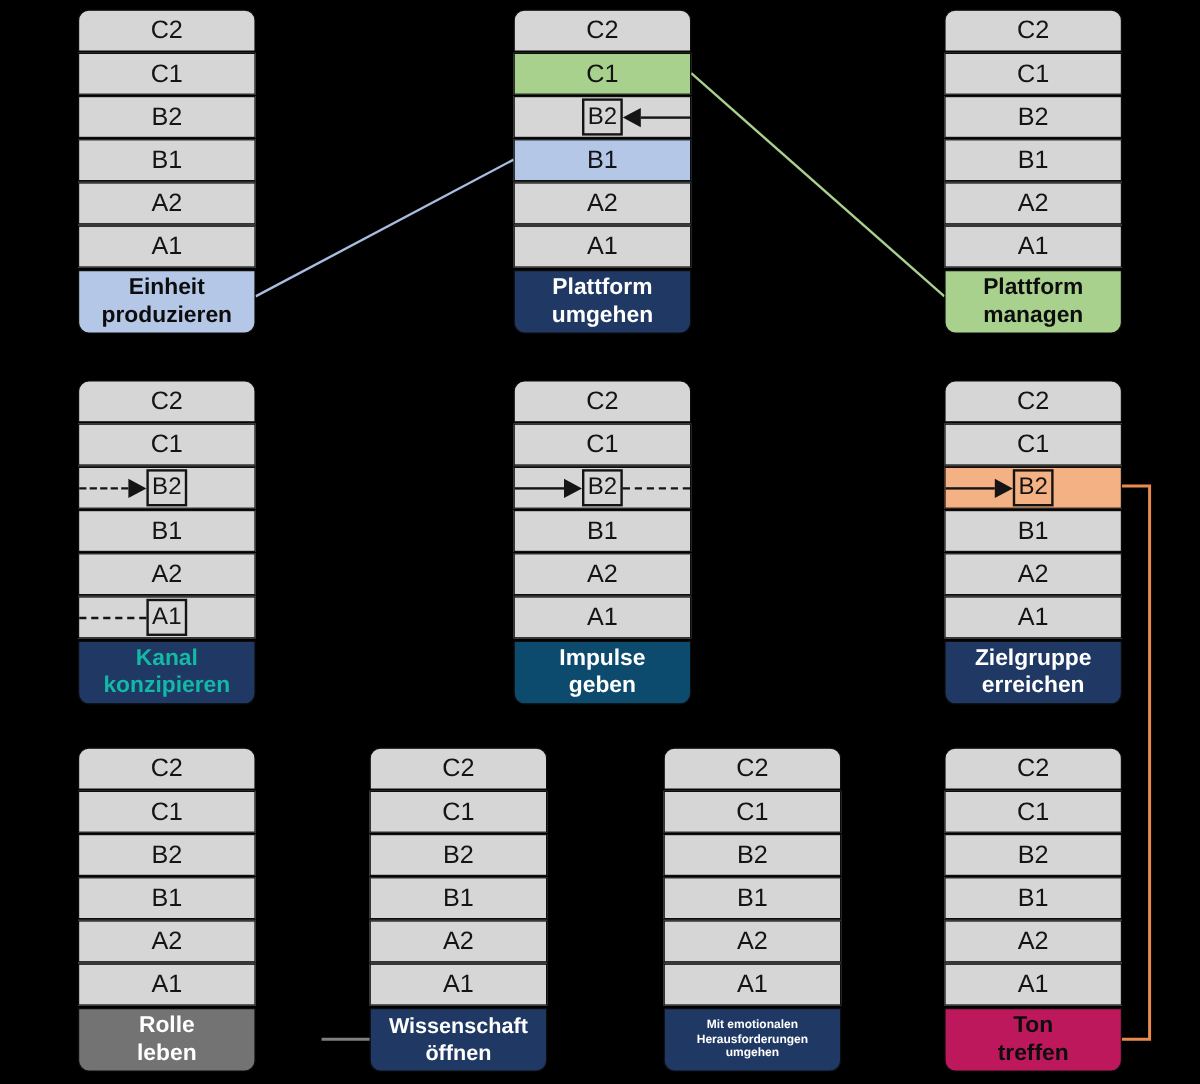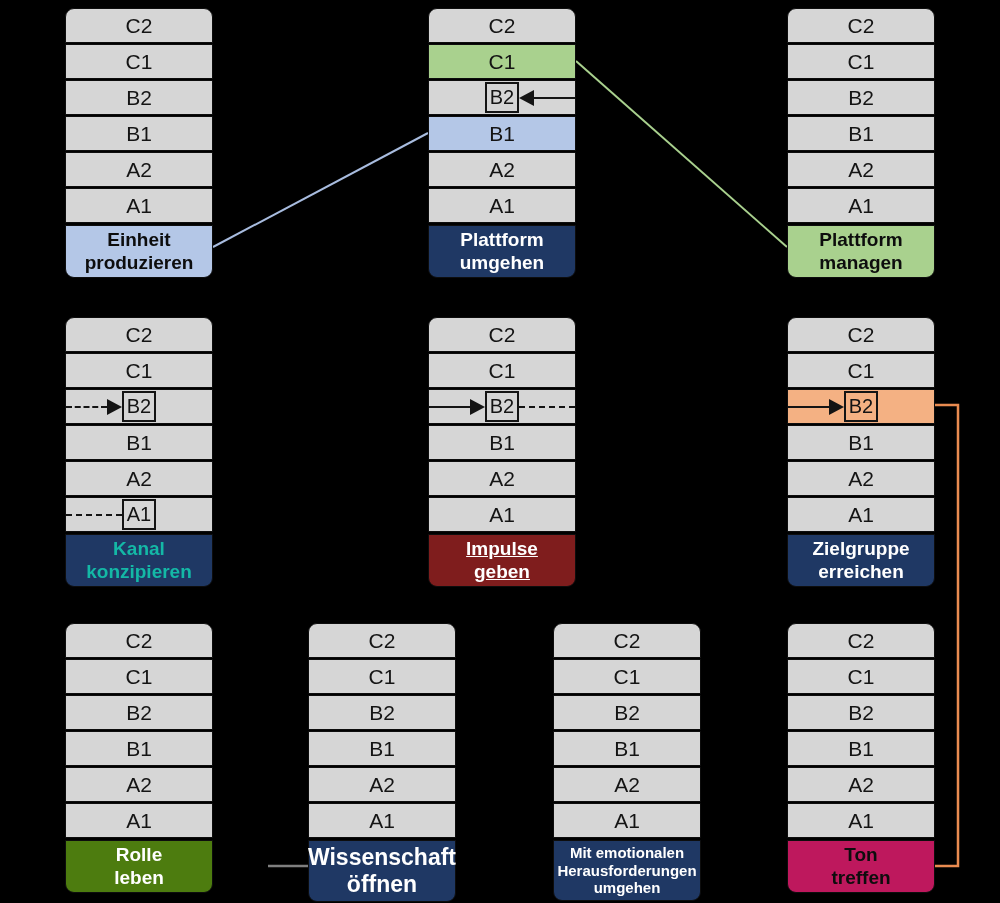--- a/index.html
+++ b/index.html
@@ -250,21 +250,21 @@
       </div>
       <div class="cell">
         <span class="level-label">B1</span>
       </div>
       <div class="cell">
         <span class="level-label">A2</span>
       </div>
       <div class="cell">
         <span class="level-label">A1</span>
       </div>
-      <div class="tower-title" style="background: #7f1d1d; color: rgb(255, 255, 255); text-decoration: underline;">Impulse
+      <div class="tower-title" style="background: #0c4a6e; color: rgb(255, 255, 255);">Impulse
 geben</div>
     </div>
     <div class="tower" style="left: 787px; top: 317px;">
       <div class="cell">
         <span class="level-label">C2</span>
       </div>
       <div class="cell">
         <span class="level-label">C1</span>
       </div>
       <div class="cell" style="background: rgb(244, 177, 131);">
@@ -301,21 +301,21 @@
       </div>
       <div class="cell">
         <span class="level-label">B1</span>
       </div>
       <div class="cell">
         <span class="level-label">A2</span>
       </div>
       <div class="cell">
         <span class="level-label">A1</span>
       </div>
-      <div class="tower-title" style="background: #4d7c0f; color: rgb(255, 255, 255);">Rolle
+      <div class="tower-title" style="background: #737373; color: rgb(255, 255, 255);">Rolle
 leben</div>
     </div>
     <div class="tower" style="left: 308px; top: 623px;">
       <div class="cell">
         <span class="level-label">C2</span>
       </div>
       <div class="cell">
         <span class="level-label">C1</span>
       </div>
       <div class="cell">
@@ -323,21 +323,21 @@
       </div>
       <div class="cell">
         <span class="level-label">B1</span>
       </div>
       <div class="cell">
         <span class="level-label">A2</span>
       </div>
       <div class="cell">
         <span class="level-label">A1</span>
       </div>
-      <div class="tower-title" style="background: rgb(31, 56, 100); color: rgb(255, 255, 255); font-size: 23px;">Wissenschaft
+      <div class="tower-title" style="background: rgb(31, 56, 100); color: rgb(255, 255, 255); font-size: 18px;">Wissenschaft
 öffnen</div>
     </div>
     <div class="tower" style="left: 553px; top: 623px;">
       <div class="cell">
         <span class="level-label">C2</span>
       </div>
       <div class="cell">
         <span class="level-label">C1</span>
       </div>
       <div class="cell">
@@ -345,21 +345,21 @@
       </div>
       <div class="cell">
         <span class="level-label">B1</span>
       </div>
       <div class="cell">
         <span class="level-label">A2</span>
       </div>
       <div class="cell">
         <span class="level-label">A1</span>
       </div>
-      <div class="tower-title" style="background: rgb(31, 56, 100); color: rgb(255, 255, 255); font-size: 15px;">Mit emotionalen
+      <div class="tower-title" style="background: rgb(31, 56, 100); color: rgb(255, 255, 255); font-size: 10px;">Mit emotionalen
 Herausforderungen
 umgehen</div>
     </div>
     <div class="tower" style="left: 787px; top: 623px;">
       <div class="cell">
         <span class="level-label">C2</span>
       </div>
       <div class="cell">
         <span class="level-label">C1</span>
       </div>

